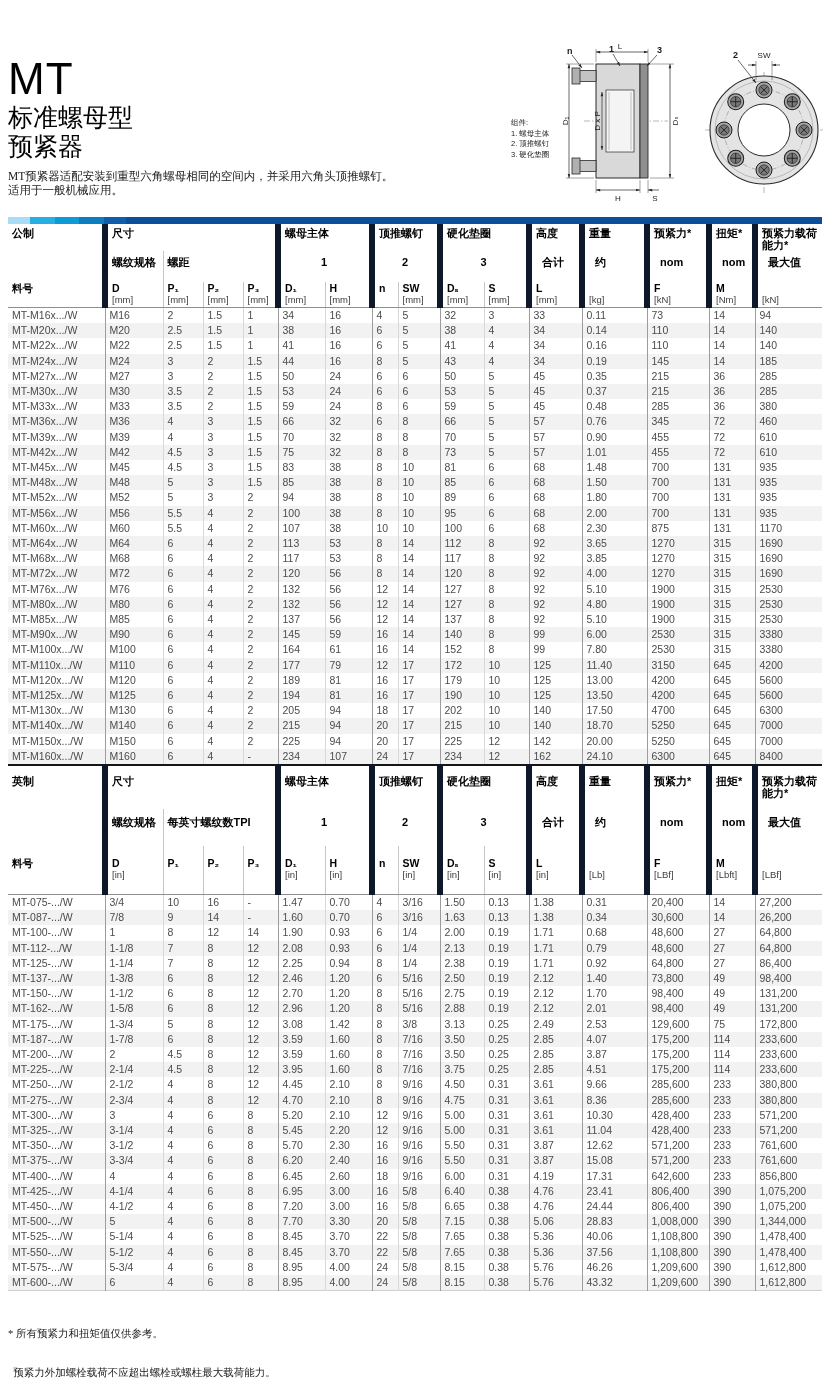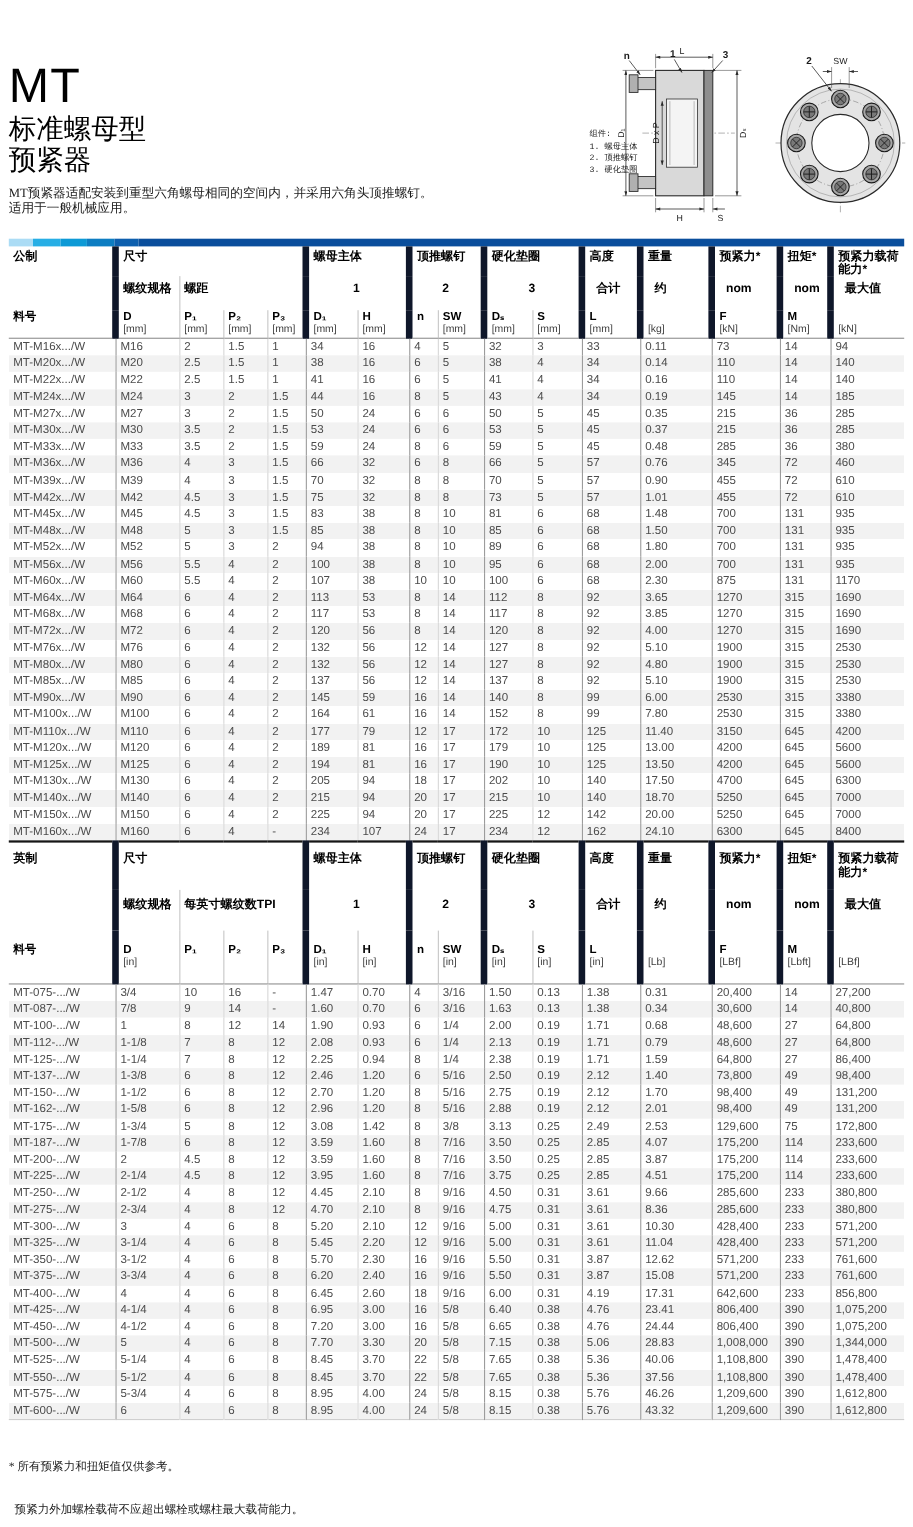--- a/index.html
+++ b/index.html
@@ -5,22 +5,22 @@
   html,body{margin:0;padding:0;background:#fff;}
   #page{position:relative;width:830px;height:1388px;background:#ffffff;overflow:hidden;
         font-family:"Liberation Sans","DejaVu Sans",sans-serif;color:#111;}
   .abs{position:absolute;}
 
   
   .title-mt{left:8px;top:56px;font-size:44px;line-height:46px;font-weight:400;letter-spacing:1px;color:#000;}
   .title-sub{left:8px;top:103px;font-size:25px;line-height:29px;font-weight:500;color:#000;}
   .desc{left:8px;top:170px;font-size:11.5px;line-height:13.5px;color:#1a1a1a;
         font-family:"Liberation Serif","DejaVu Serif",serif;}
-  .legend{left:536px;top:118px;font-size:7.5px;line-height:10.5px;color:#222;
-        font-family:Liberation Mono, monospace;}
+  .legend{left:511px;top:118px;font-size:7.5px;line-height:10.5px;color:#222;
+        font-family:Liberation Sans, sans-serif;}
 
   
   .bar{left:8px;top:217px;width:814px;height:7px;display:flex;}
   .bar-seg{height:7px;}
 
   
   .dtable{border-collapse:collapse;table-layout:fixed;width:814px;border-bottom:1px solid #cfcfcf;}
   .dtable th,.dtable td{text-align:left;vertical-align:top;padding:0 2px 0 4px;overflow:hidden;}
   .hr1 th{font-size:11px;font-weight:bold;color:#000;height:24px;padding-top:3px;line-height:12px;}
   .hr2 th{font-size:11px;font-weight:bold;color:#000;height:26px;padding-top:5px;line-height:12px;}
@@ -1008,21 +1008,21 @@
           <td class="gb2">1.60</td>
           <td class="lb2">0.70</td>
           <td class="gb2">6</td>
           <td class="lb2">3/16</td>
           <td class="gb2">1.63</td>
           <td class="lb2">0.13</td>
           <td class="gb2">1.38</td>
           <td class="gb2">0.34</td>
           <td class="gb2">30,600</td>
           <td class="gb2">14</td>
-          <td class="gb2">40,800</td>
+          <td class="gb2">26,200</td>
         </tr>
         <tr>
           <td>MT-100-.../W</td>
           <td class="gb2">1</td>
           <td class="lb2">8</td>
           <td class="lb2">12</td>
           <td class="lb2">14</td>
           <td class="gb2">1.90</td>
           <td class="lb2">0.93</td>
           <td class="gb2">6</td>
@@ -1059,21 +1059,21 @@
           <td class="lb2">7</td>
           <td class="lb2">8</td>
           <td class="lb2">12</td>
           <td class="gb2">2.25</td>
           <td class="lb2">0.94</td>
           <td class="gb2">8</td>
           <td class="lb2">1/4</td>
           <td class="gb2">2.38</td>
           <td class="lb2">0.19</td>
           <td class="gb2">1.71</td>
-          <td class="gb2">1.59</td>
+          <td class="gb2">0.92</td>
           <td class="gb2">64,800</td>
           <td class="gb2">27</td>
           <td class="gb2">86,400</td>
         </tr>
         <tr>
           <td>MT-137-.../W</td>
           <td class="gb2">1-3/8</td>
           <td class="lb2">6</td>
           <td class="lb2">8</td>
           <td class="lb2">12</td>

